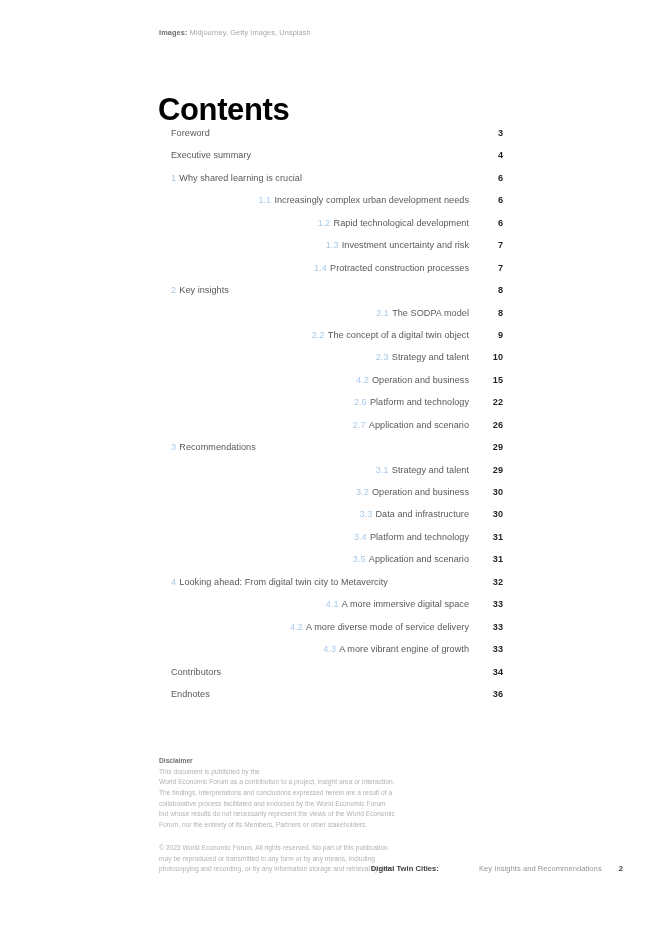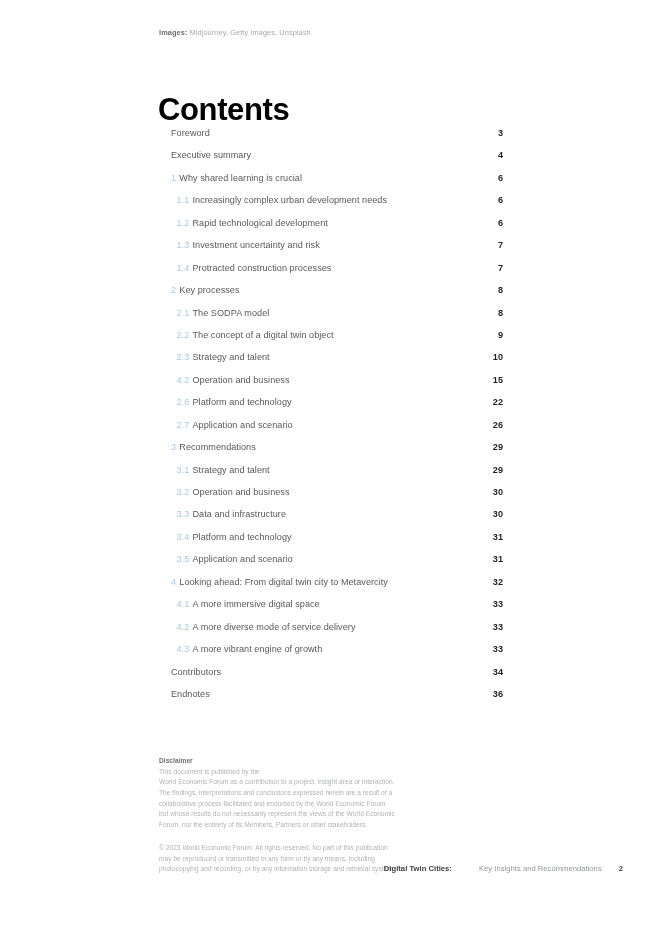--- a/index.html
+++ b/index.html
@@ -85,21 +85,21 @@
     width: 34px;
     text-align: right;
     font-size: 9.1px;
     font-weight: bold;
     color: #231f20;
     letter-spacing: 0.005em;
   }
 
   
   .toc-row.level-1 .toc-text { padding-left: 12px; }
-  .toc-row.level-2 .toc-text { padding-left: 17.5px; }
+  .toc-row.level-2 .toc-text { padding-left: 17.5px; text-align: right; }
 
   
   .disclaimer {
     position: absolute;
     left: 159px;
     top: 756px;
     width: 300px;
   }
   .disclaimer-title {
     font-size: 6.6px;
@@ -137,21 +137,21 @@
     font-size: 7.6px;
     letter-spacing: 0.005em;
     white-space: nowrap;
   }
   .footer-doc {
     font-weight: bold;
     color: #414042;
   }
   .footer-sub {
     color: #939598;
-    margin-left: 7px;
+    margin-left: 20px;
     padding-left: 20px;
   }
   .footer-pagenum {
     font-weight: bold;
     color: #414042;
     margin-left: 17px;
   }
 </style>
 </head>
 <body>
@@ -188,21 +188,21 @@
       </div>
       <div class="toc-row level-2">
         <div class="toc-text"><span class="toc-num">1.3</span><span class="toc-label">Investment uncertainty and risk</span></div>
         <div class="toc-page">7</div>
       </div>
       <div class="toc-row level-2">
         <div class="toc-text"><span class="toc-num">1.4</span><span class="toc-label">Protracted construction processes</span></div>
         <div class="toc-page">7</div>
       </div>
       <div class="toc-row level-1">
-        <div class="toc-text"><span class="toc-num">2</span><span class="toc-label">Key processes</span></div>
+        <div class="toc-text"><span class="toc-num">2</span><span class="toc-label">Key insights</span></div>
         <div class="toc-page">8</div>
       </div>
       <div class="toc-row level-2">
         <div class="toc-text"><span class="toc-num">2.1</span><span class="toc-label">The SODPA model</span></div>
         <div class="toc-page">8</div>
       </div>
       <div class="toc-row level-2">
         <div class="toc-text"><span class="toc-num">2.2</span><span class="toc-label">The concept of a digital twin object</span></div>
         <div class="toc-page">9</div>
       </div>

